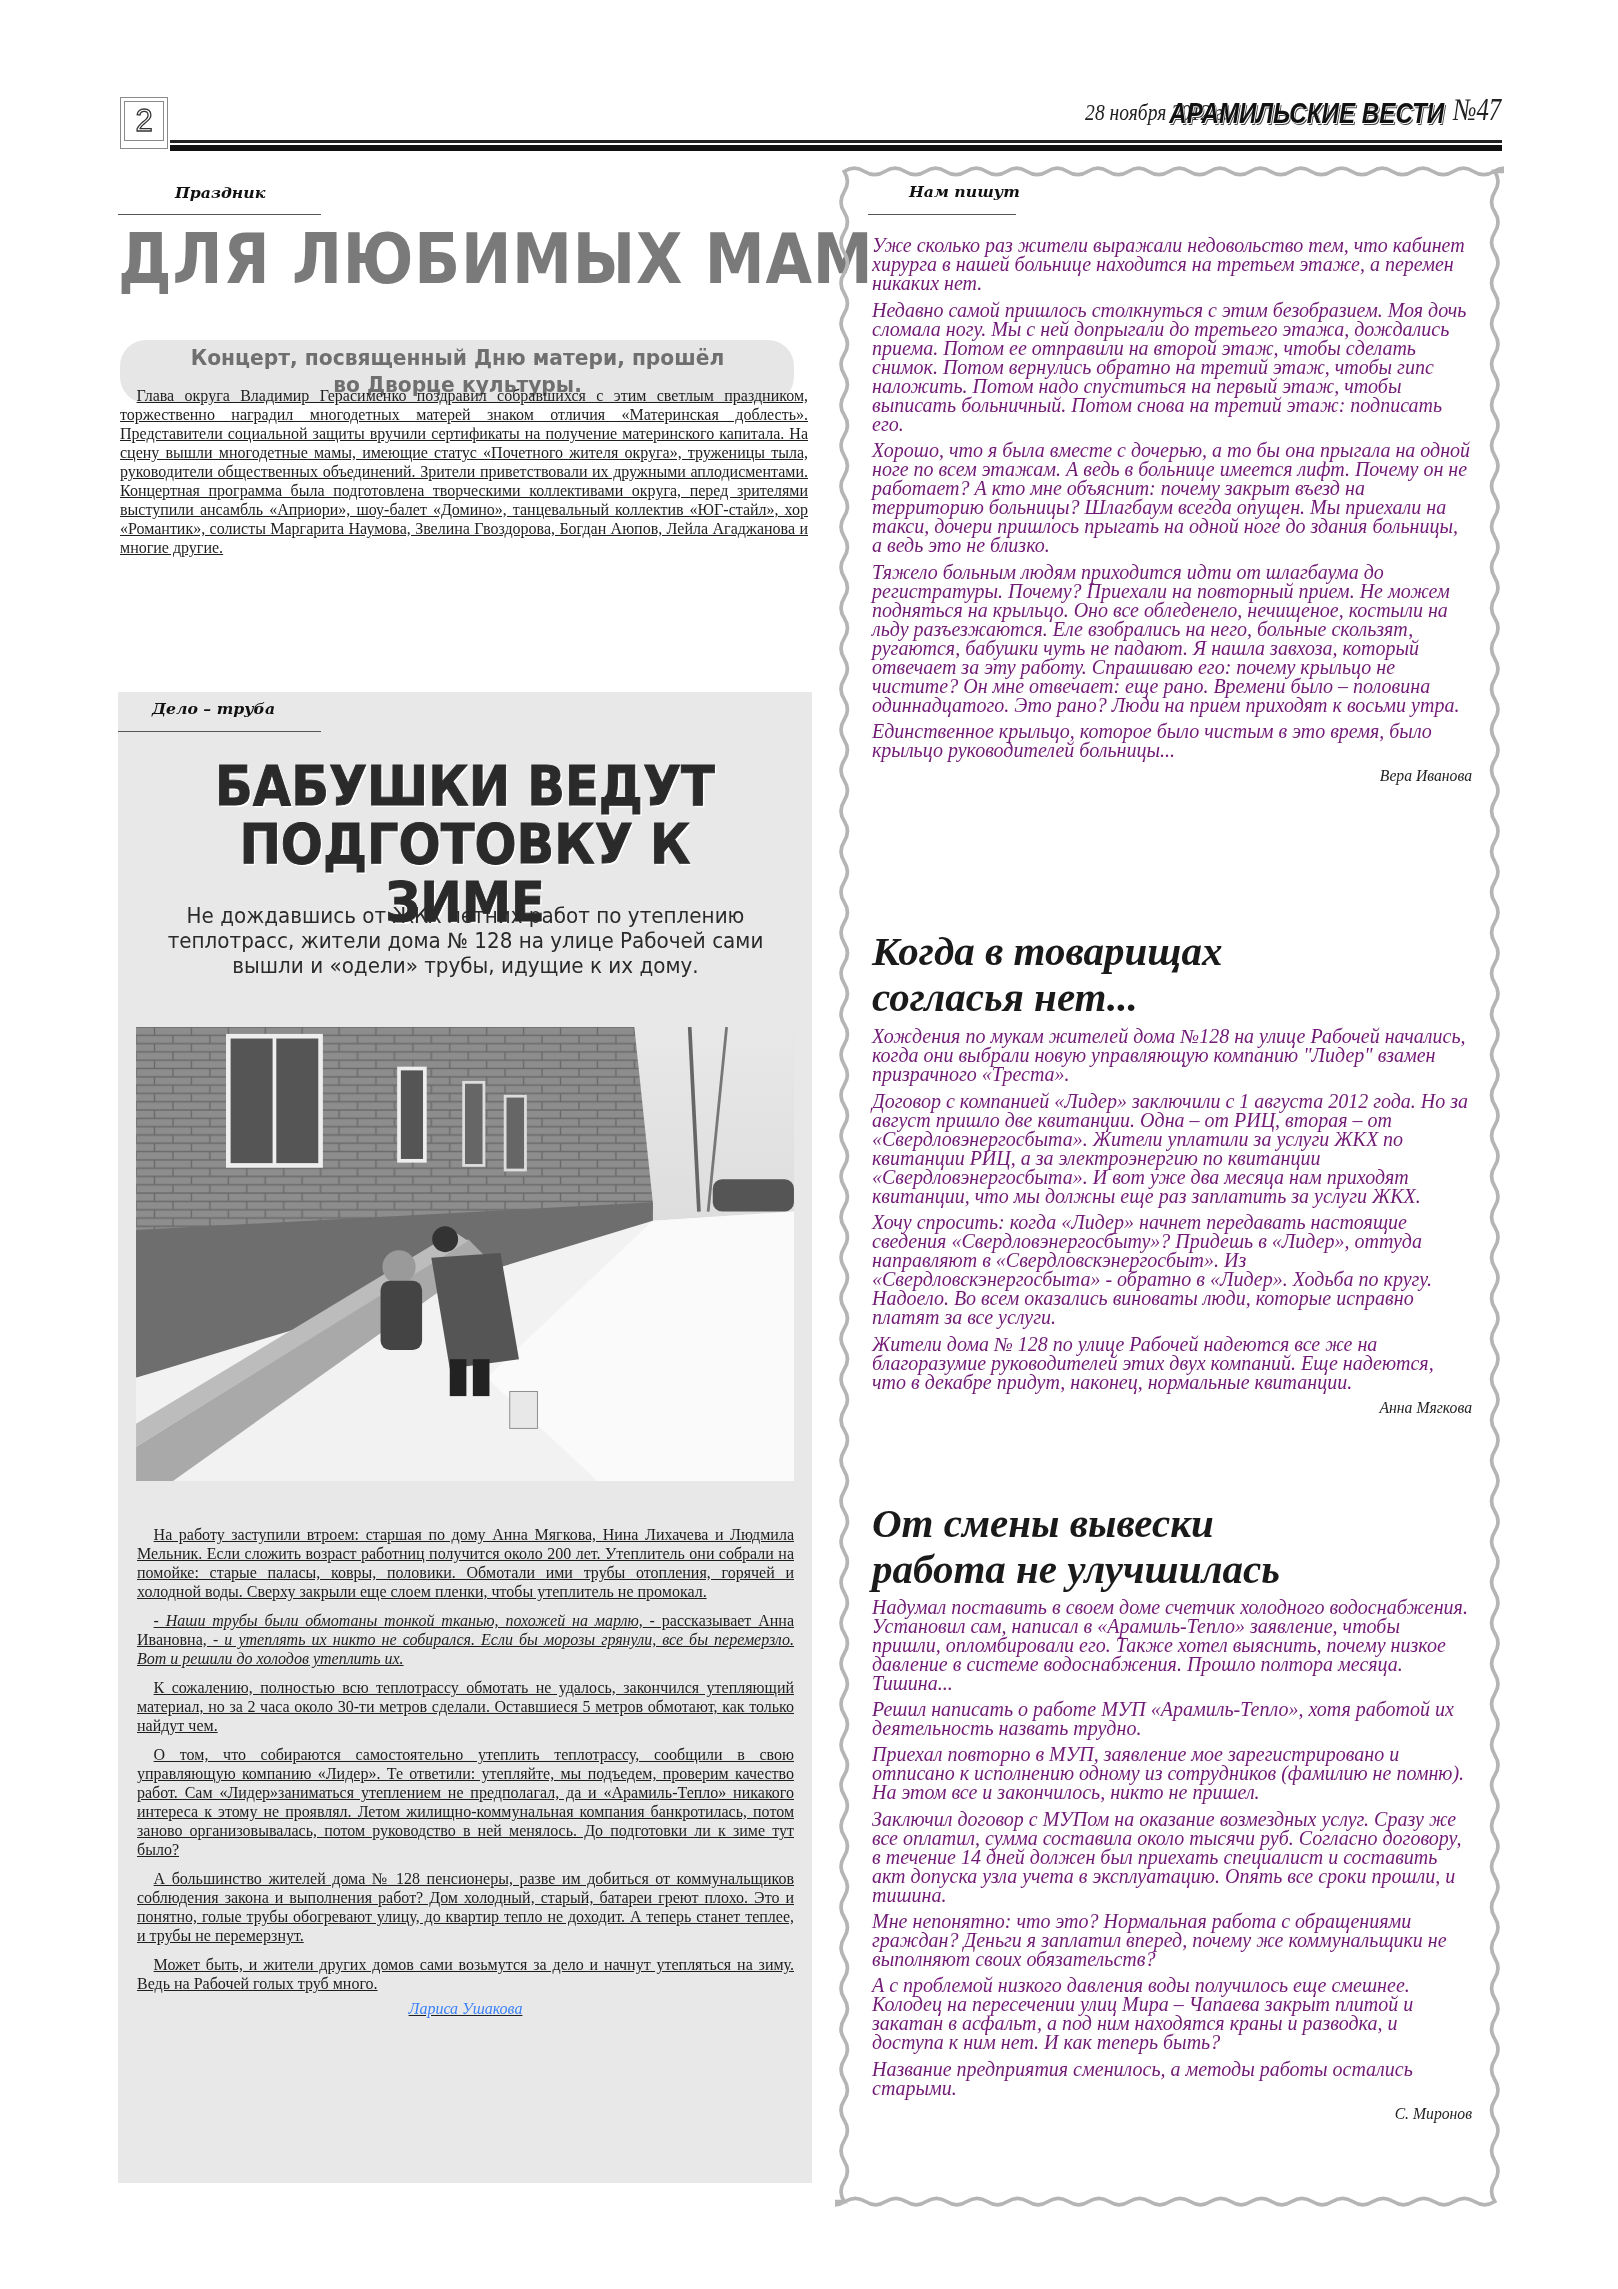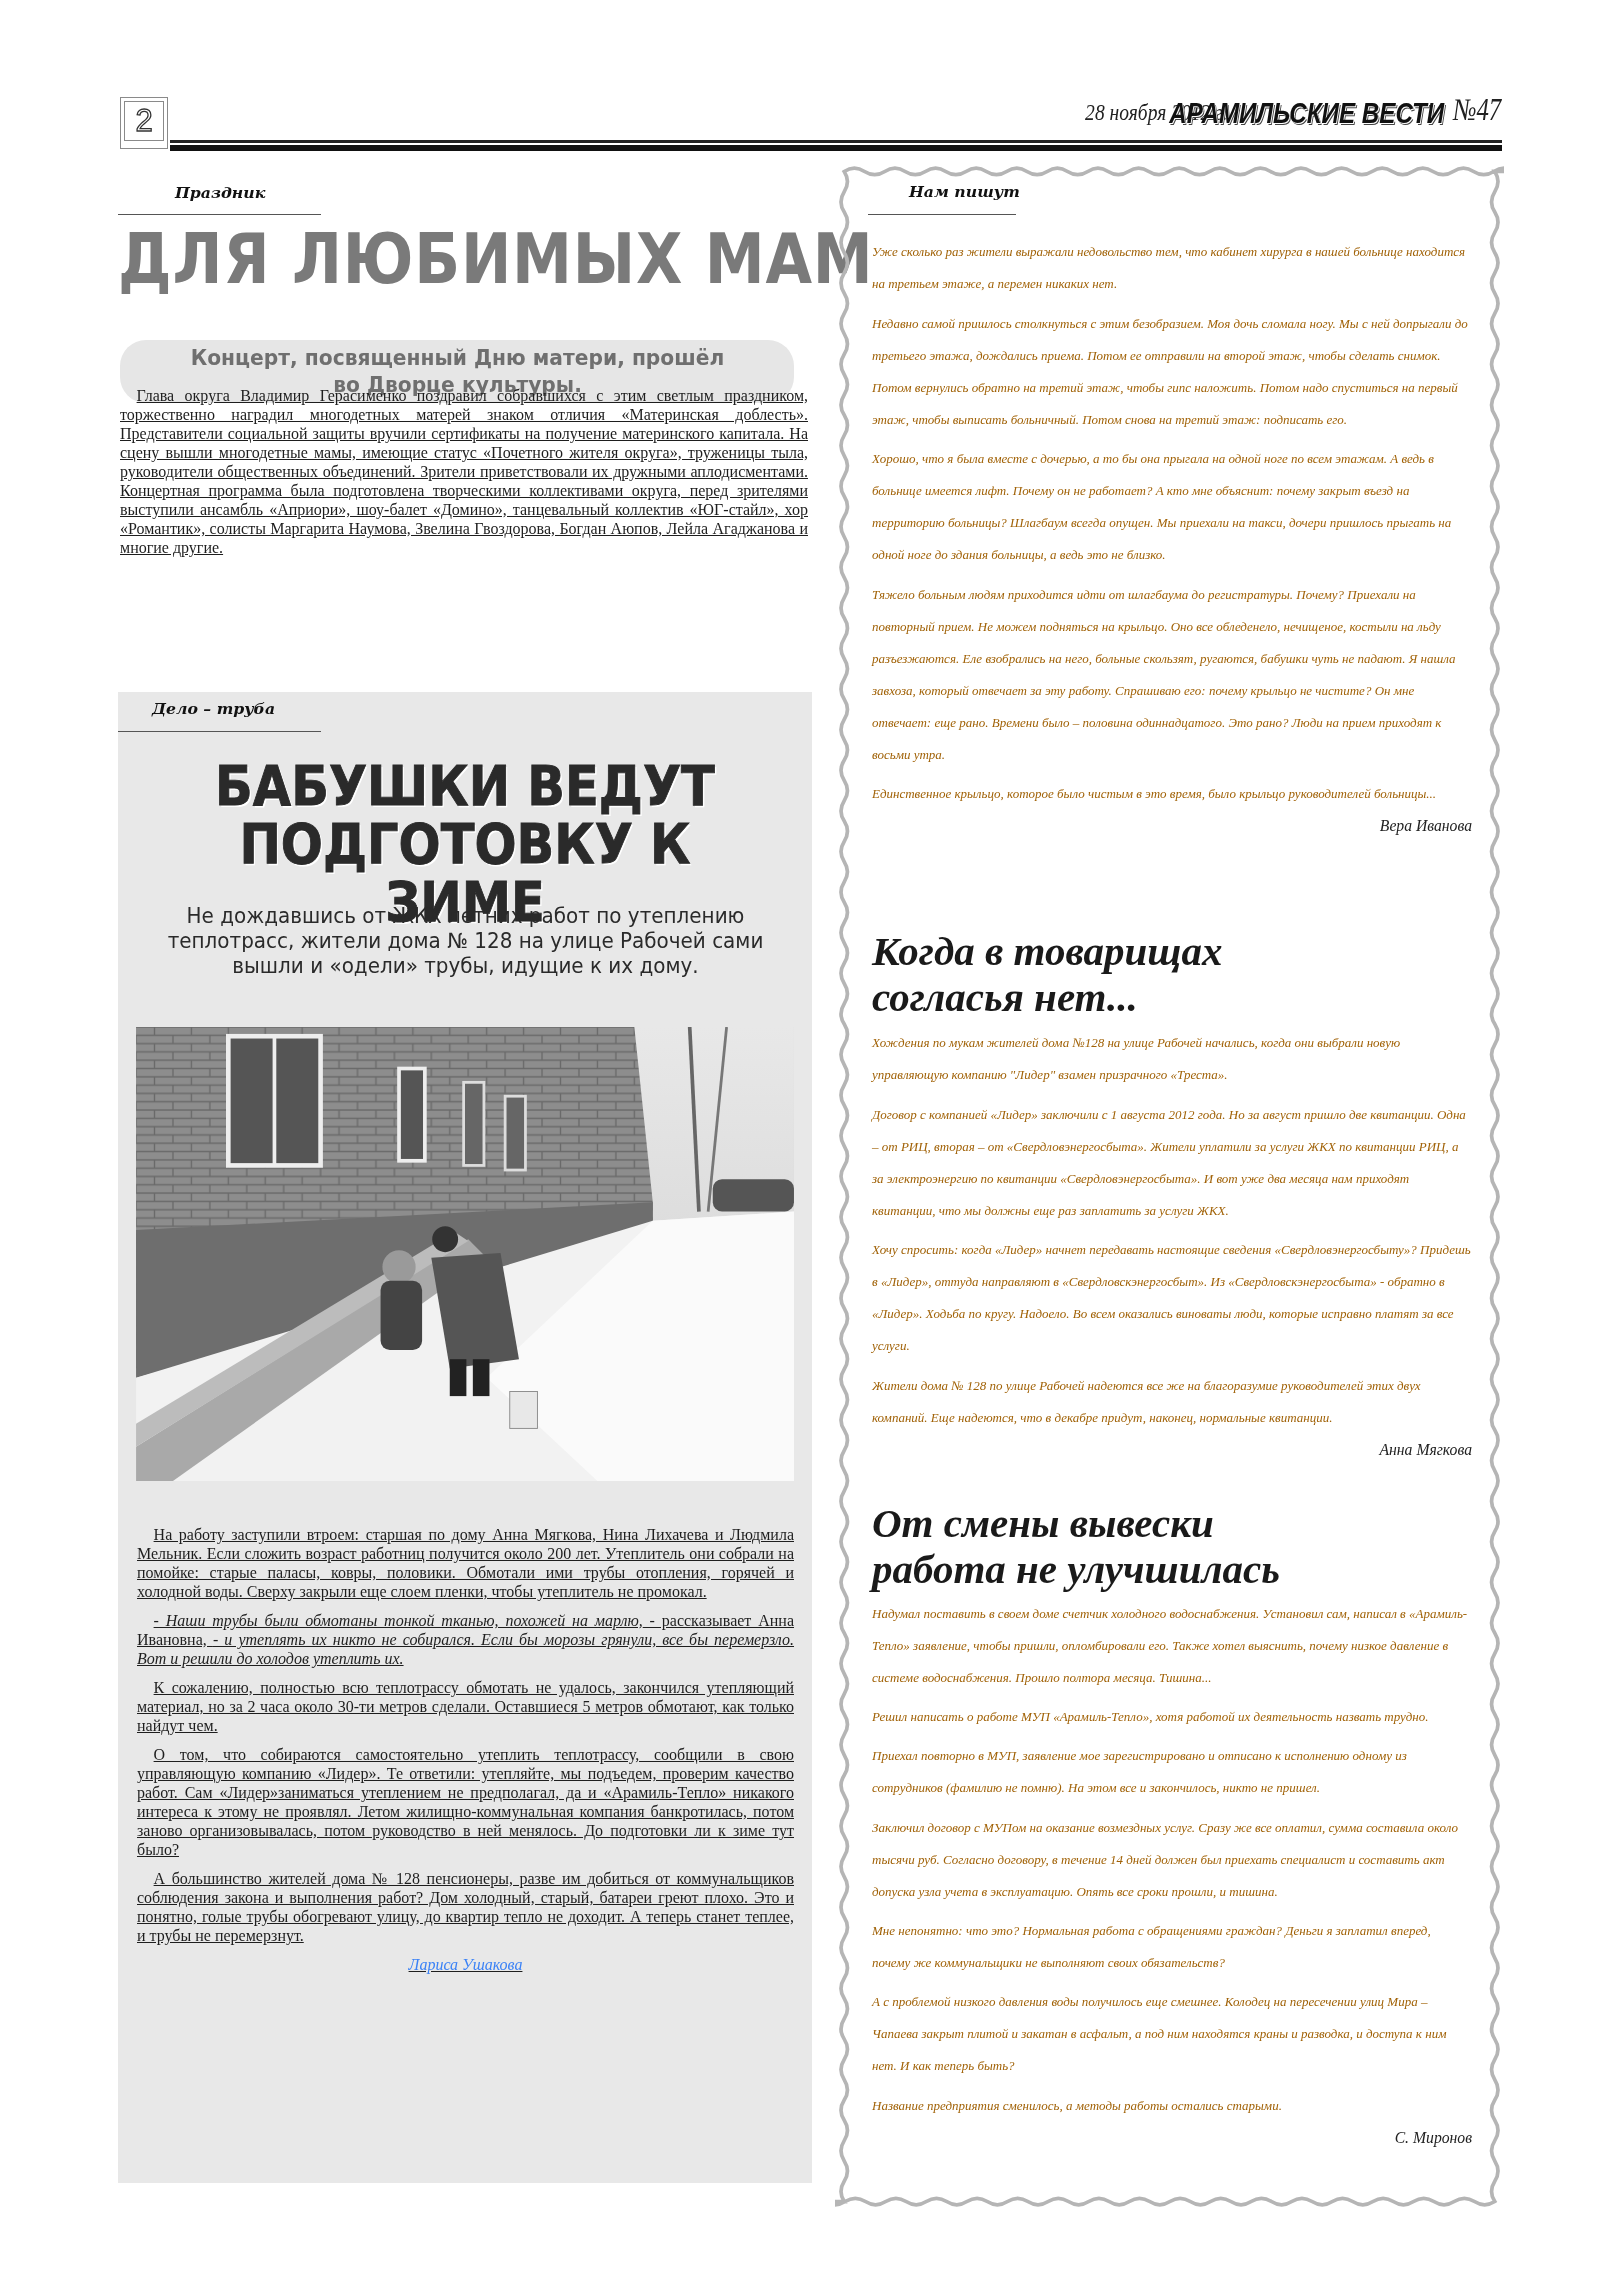--- a/index.html
+++ b/index.html
@@ -33,21 +33,21 @@
   .photo { left:136px; top:1027px; width:658px; height:454px; overflow:hidden; background:#bbb; }
   .art2 { left:137px; top:1525px; width:657px; }
   .art2 p { margin-bottom:10px; }
   .art2 .quote { font-style:italic; }
   .author { text-align:center; font-style:italic; font-family:"Liberation Serif", serif; font-size:16px; color:#3b82f6; }
 
   
   .wavy-box { left:835px; top:162px; width:669px; height:2049px; }
   .right-col { left:872px; width:600px; }
   .r-h { font-family:"Liberation Serif", serif; font-style:italic; font-size:41px; line-height:46px; color:#1a1a1a; margin:0; }
-  .r-text { font-family:"Liberation Serif", serif; font-style:italic; font-size:13px; line-height:32px; color:#a16207; }
+  .r-text { font-family:"Liberation Serif", serif; font-style:italic; font-size:20px; line-height:19px; color:#701a75; }
   .r-text p { margin:0 0 7.4px 0; }
   .r-author { text-align:right; font-family:"Liberation Serif", serif; font-style:italic; font-size:15.7px; color:#222; }
 </style>
 </head>
 <body>
 
 <div class="abs page-num-box">
   <div class="page-num-inner">2</div>
 </div>
 <div class="abs hdr-rule1"></div>
@@ -118,20 +118,21 @@
     <rect x="405" y="395" width="30" height="40" fill="#e8e8e8" stroke="#888"></rect>
   </svg>
 </div>
 
 <div class="abs body-text art2">
   <p>На работу заступили втроем: старшая по дому Анна Мягкова, Нина Лихачева и Людмила Мельник. Если сложить возраст работниц получится около 200 лет. Утеплитель они собрали на помойке: старые паласы, ковры, половики. Обмотали ими трубы отопления, горячей и холодной воды. Сверху закрыли еще слоем пленки, чтобы утеплитель не промокал.</p>
   <p><span class="quote">- Наши трубы были обмотаны тонкой тканью, похожей на марлю,</span><span> - рассказывает Анна Ивановна, </span><span class="quote">- и утеплять их никто не собирался. Если бы морозы грянули, все бы перемерзло. Вот и решили до холодов утеплить их.</span></p>
   <p>К сожалению, полностью всю теплотрассу обмотать не удалось, закончился утепляющий материал, но за 2 часа около 30-ти метров сделали. Оставшиеся 5 метров обмотают, как только найдут чем.</p>
   <p>О том, что собираются самостоятельно утеплить теплотрассу, сообщили в свою управляющую компанию «Лидер». Те ответили: утепляйте, мы подъедем, проверим качество работ. Сам «Лидер»заниматься утеплением не предполагал, да и «Арамиль-Тепло» никакого интереса к этому не проявлял. Летом жилищно-коммунальная компания банкротилась, потом заново организовывалась, потом руководство в ней менялось. До подготовки ли к зиме тут было?</p>
   <p>А большинство жителей дома № 128 пенсионеры, разве им добиться от коммунальщиков соблюдения закона и выполнения работ? Дом холодный, старый, батареи греют плохо. Это и понятно, голые трубы обогревают улицу, до квартир тепло не доходит. А теперь станет теплее, и трубы не перемерзнут.</p>
+  <p style="margin-bottom:5.5px">Может быть, и жители других домов сами возьмутся за дело и начнут утепляться на зиму. Ведь на Рабочей голых труб много.</p>
   <div class="author">Лариса Ушакова</div>
 </div>
 
 <svg class="abs wavy-box" viewBox="0 0 725 2220">
   <path id="wavy" fill="none" stroke="#b5b5b5" stroke-width="4" d="M 10 10 q 11 -7 22 0 t 22 0 q 11 -7 22 0 t 22 0 q 11 -7 22 0 t 22 0 q 11 -7 22 0 t 22 0 q 11 -7 22 0 t 22 0 q 11 -7 22 0 t 22 0 q 11 -7 22 0 t 22 0 q 11 -7 22 0 t 22 0 q 11 -7 22 0 t 22 0 q 11 -7 22 0 t 22 0 q 11 -7 22 0 t 22 0 q 11 -7 22 0 t 22 0 q 11 -7 22 0 t 22 0 q 11 -7 22 0 t 22 0 q 11 -7 22 0 t 22 0 q 11 -7 22 0 t 22 0 q 11 -7 22 0 t 22 0 L 715 10 q 7 11 0 22 t 0 22 q 7 11 0 22 t 0 22 q 7 11 0 22 t 0 22 q 7 11 0 22 t 0 22 q 7 11 0 22 t 0 22 q 7 11 0 22 t 0 22 q 7 11 0 22 t 0 22 q 7 11 0 22 t 0 22 q 7 11 0 22 t 0 22 q 7 11 0 22 t 0 22 q 7 11 0 22 t 0 22 q 7 11 0 22 t 0 22 q 7 11 0 22 t 0 22 q 7 11 0 22 t 0 22 q 7 11 0 22 t 0 22 q 7 11 0 22 t 0 22 q 7 11 0 22 t 0 22 q 7 11 0 22 t 0 22 q 7 11 0 22 t 0 22 q 7 11 0 22 t 0 22 q 7 11 0 22 t 0 22 q 7 11 0 22 t 0 22 q 7 11 0 22 t 0 22 q 7 11 0 22 t 0 22 q 7 11 0 22 t 0 22 q 7 11 0 22 t 0 22 q 7 11 0 22 t 0 22 q 7 11 0 22 t 0 22 q 7 11 0 22 t 0 22 q 7 11 0 22 t 0 22 q 7 11 0 22 t 0 22 q 7 11 0 22 t 0 22 q 7 11 0 22 t 0 22 q 7 11 0 22 t 0 22 q 7 11 0 22 t 0 22 q 7 11 0 22 t 0 22 q 7 11 0 22 t 0 22 q 7 11 0 22 t 0 22 q 7 11 0 22 t 0 22 q 7 11 0 22 t 0 22 q 7 11 0 22 t 0 22 q 7 11 0 22 t 0 22 q 7 11 0 22 t 0 22 q 7 11 0 22 t 0 22 q 7 11 0 22 t 0 22 q 7 11 0 22 t 0 22 q 7 11 0 22 t 0 22 q 7 11 0 22 t 0 22 q 7 11 0 22 t 0 22 q 7 11 0 22 t 0 22 L 715 2210 q -11 7 -22 0 t -22 0 q -11 7 -22 0 t -22 0 q -11 7 -22 0 t -22 0 q -11 7 -22 0 t -22 0 q -11 7 -22 0 t -22 0 q -11 7 -22 0 t -22 0 q -11 7 -22 0 t -22 0 q -11 7 -22 0 t -22 0 q -11 7 -22 0 t -22 0 q -11 7 -22 0 t -22 0 q -11 7 -22 0 t -22 0 q -11 7 -22 0 t -22 0 q -11 7 -22 0 t -22 0 q -11 7 -22 0 t -22 0 q -11 7 -22 0 t -22 0 q -11 7 -22 0 t -22 0 q -11 7 -22 0 t -22 0 L 10 2210 q -7 -11 0 -22 t 0 -22 q -7 -11 0 -22 t 0 -22 q -7 -11 0 -22 t 0 -22 q -7 -11 0 -22 t 0 -22 q -7 -11 0 -22 t 0 -22 q -7 -11 0 -22 t 0 -22 q -7 -11 0 -22 t 0 -22 q -7 -11 0 -22 t 0 -22 q -7 -11 0 -22 t 0 -22 q -7 -11 0 -22 t 0 -22 q -7 -11 0 -22 t 0 -22 q -7 -11 0 -22 t 0 -22 q -7 -11 0 -22 t 0 -22 q -7 -11 0 -22 t 0 -22 q -7 -11 0 -22 t 0 -22 q -7 -11 0 -22 t 0 -22 q -7 -11 0 -22 t 0 -22 q -7 -11 0 -22 t 0 -22 q -7 -11 0 -22 t 0 -22 q -7 -11 0 -22 t 0 -22 q -7 -11 0 -22 t 0 -22 q -7 -11 0 -22 t 0 -22 q -7 -11 0 -22 t 0 -22 q -7 -11 0 -22 t 0 -22 q -7 -11 0 -22 t 0 -22 q -7 -11 0 -22 t 0 -22 q -7 -11 0 -22 t 0 -22 q -7 -11 0 -22 t 0 -22 q -7 -11 0 -22 t 0 -22 q -7 -11 0 -22 t 0 -22 q -7 -11 0 -22 t 0 -22 q -7 -11 0 -22 t 0 -22 q -7 -11 0 -22 t 0 -22 q -7 -11 0 -22 t 0 -22 q -7 -11 0 -22 t 0 -22 q -7 -11 0 -22 t 0 -22 q -7 -11 0 -22 t 0 -22 q -7 -11 0 -22 t 0 -22 q -7 -11 0 -22 t 0 -22 q -7 -11 0 -22 t 0 -22 q -7 -11 0 -22 t 0 -22 q -7 -11 0 -22 t 0 -22 q -7 -11 0 -22 t 0 -22 q -7 -11 0 -22 t 0 -22 q -7 -11 0 -22 t 0 -22 q -7 -11 0 -22 t 0 -22 q -7 -11 0 -22 t 0 -22 q -7 -11 0 -22 t 0 -22 q -7 -11 0 -22 t 0 -22 q -7 -11 0 -22 t 0 -22 Z"></path>
 </svg>
 
 <div class="abs rubric" style="left:909px; top:182px;">Нам пишут</div>
 <div class="abs rubric-line" style="left:868px; top:214px; width:148px;"></div>
 

